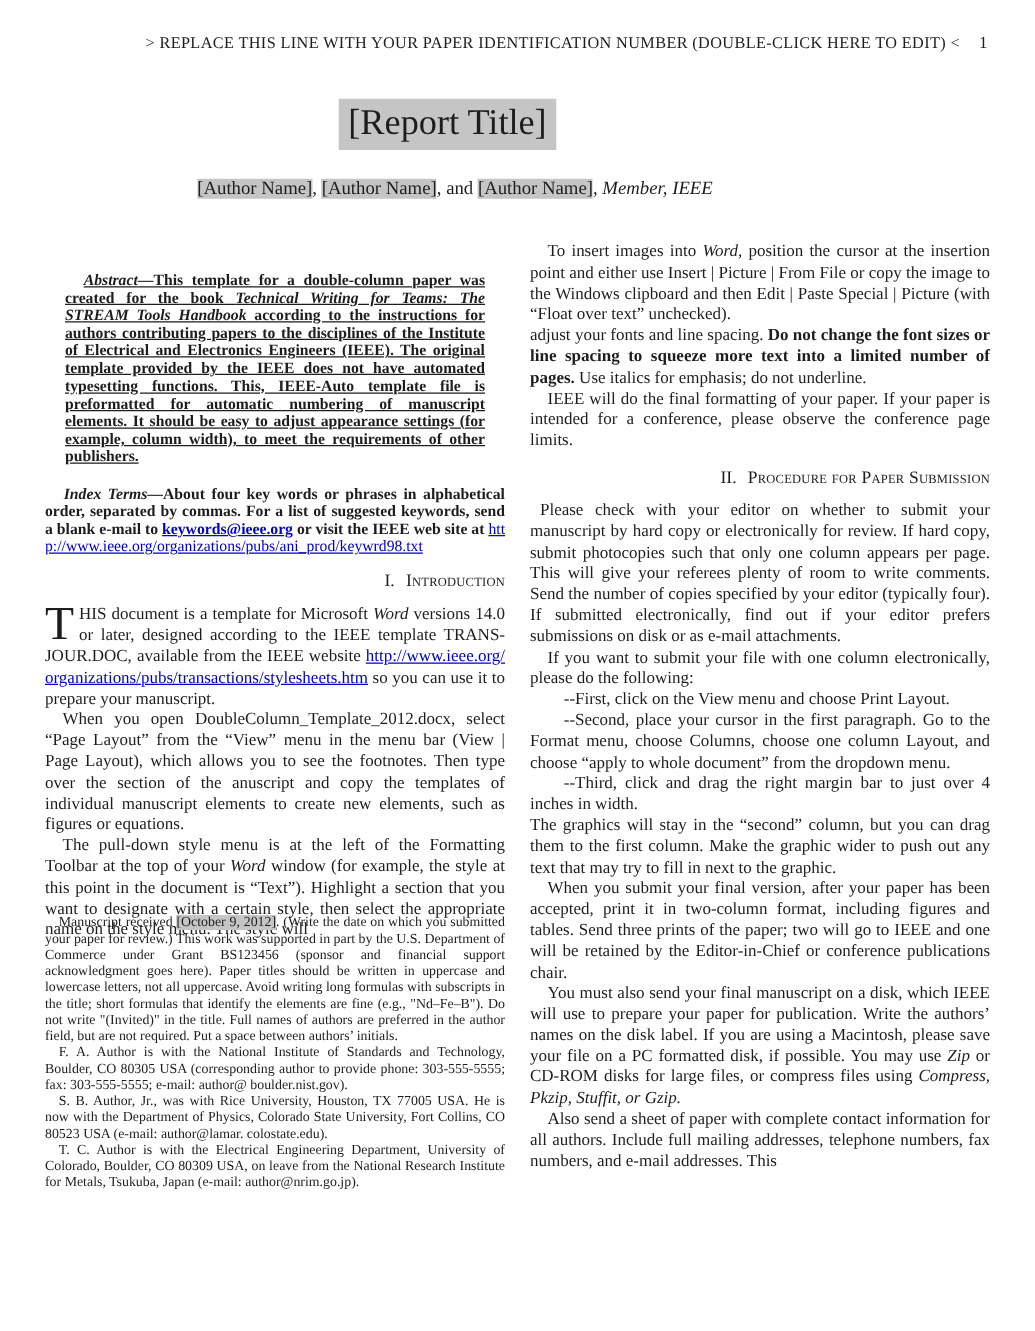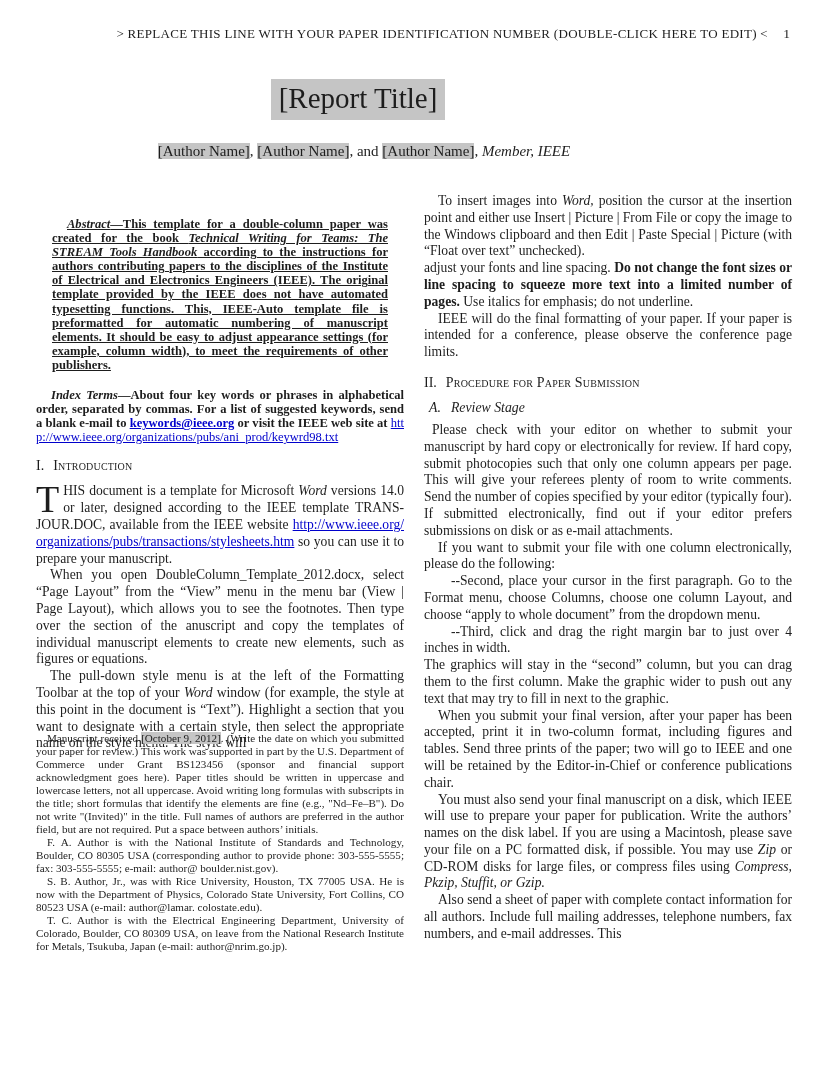--- a/index.html
+++ b/index.html
@@ -17,21 +17,21 @@
   .title-hl{display:inline-block;background:var(--highlight,#c5c5c5);
             font-size:29px;padding:3px 8px 5px 8px;}
   .byline{position:absolute;left:0;top:143px;width:728px;text-align:center;font-size:15px;}
   
   .col-left{position:absolute;left:36px;top:201px;width:368px;}
   .col-right{position:absolute;left:424px;top:193px;width:368px;}
   
   .abs-p{font-size:12.55px;line-height:14.1px;text-align:justify;text-indent:15px;margin:16px;text-decoration:underline;}
   .idx-p{font-size:12.55px;line-height:14.1px;text-align:justify;text-indent:15px;margin:9px 0 12px 0;}
   
-  .sec-h{text-align:left;font-size:14px;margin:14px 0 9px 0;}
+  .sec-h{text-align:right;font-size:14px;margin:14px 0 9px 0;}
   .sec-h .num{margin-right:9px;}
   .sc{font-variant:small-caps;letter-spacing:.2px;}
   .sub-h{font-style:italic;font-size:13.8px;margin:9px 0 6px 0;padding-left:5px;}
   .sub-h .num{margin-right:10px;font-style:italic;}
   
   .body-p{font-size:13.6px;line-height:16.8px;text-align:justify;text-indent:14px;margin:0;}
   .noindent{text-indent:0;}
   .item-p{text-indent:27px;}
   .dropcap{float:left;font-size:38px;line-height:30px;padding:1px 4px 0 0;}
   
@@ -82,26 +82,24 @@
 
   <div class="col-right">
     <p class="body-p"><span>To insert images into </span><span class="run-i">Word,</span><span> position the cursor at the insertion point and either use Insert | Picture | From File or copy the image to the Windows clipboard and then Edit | Paste Special | Picture (with “Float over text” unchecked).</span></p>
     <p class="body-p noindent"><span>adjust your fonts and line spacing. </span><span class="run-b">Do not change the font sizes or line spacing to squeeze more text into a limited number of pages.</span><span> Use italics for emphasis; do not underline.</span></p>
     <p class="body-p"><span>IEEE will do the final formatting of your paper. If your paper is intended for a conference, please observe the conference page limits.</span></p>
 
     <div class="sec-h">
       <span class="num">II.</span><span class="sc">Procedure for Paper Submission</span>
     </div>
 
-    <div class="sub-h">
-      <span class="num">A.</span><span>Review Stage</span>
-    </div>
 
     <p class="body-p noindent" style="text-indent:8px;"><span>Please check with your editor on whether to submit your manuscript by hard copy or electronically for review. If hard copy, submit photocopies such that only one column appears per page. This will give your referees plenty of room to write comments. Send the number of copies specified by your editor (typically four). If submitted electronically, find out if your editor prefers submissions on disk or as e-mail attachments.</span></p>
     <p class="body-p"><span>If you want to submit your file with one column electronically, please do the following:</span></p>
+    <p class="body-p item-p"><span>--First, click on the View menu and choose Print Layout.</span></p>
     <p class="body-p item-p"><span>--Second, place your cursor in the first paragraph. Go to the Format menu, choose Columns, choose one column Layout, and choose “apply to whole document” from the dropdown menu.</span></p>
     <p class="body-p item-p"><span>--Third, click and drag the right margin bar to just over 4 inches in width.</span></p>
     <p class="body-p noindent"><span>The graphics will stay in the “second” column, but you can drag them to the first column. Make the graphic wider to push out any text that may try to fill in next to the graphic.</span></p>
 
 
     <p class="body-p"><span>When you submit your final version, after your paper has been accepted, print it in two-column format, including figures and tables. Send three prints of the paper; two will go to IEEE and one will be retained by the Editor-in-Chief or conference publications chair.</span></p>
     <p class="body-p"><span>You must also send your final manuscript on a disk, which IEEE will use to prepare your paper for publication. Write the authors’ names on the disk label. If you are using a Macintosh, please save your file on a PC formatted disk, if possible. You may use </span><span class="run-i">Zip</span><span> or CD-ROM disks for large files, or compress files using </span><span class="run-i">Compress, Pkzip, Stuffit, or Gzip.</span></p>
     <p class="body-p"><span>Also send a sheet of paper with complete contact information for all authors. Include full mailing addresses, telephone numbers, fax numbers, and e-mail addresses. This</span></p>
   </div>
 

